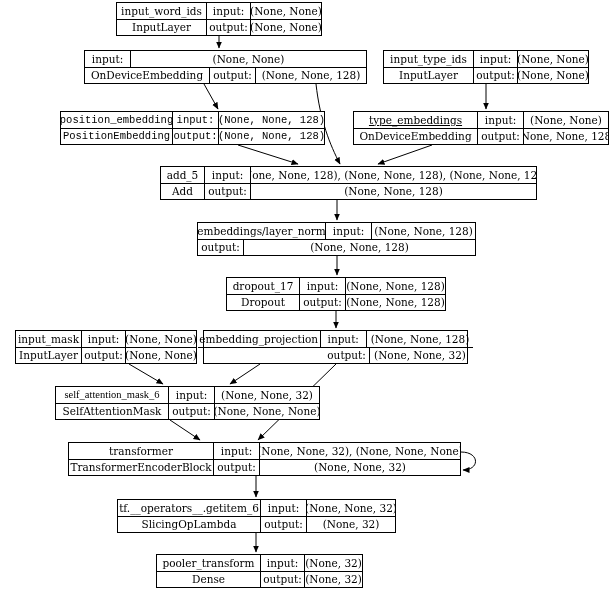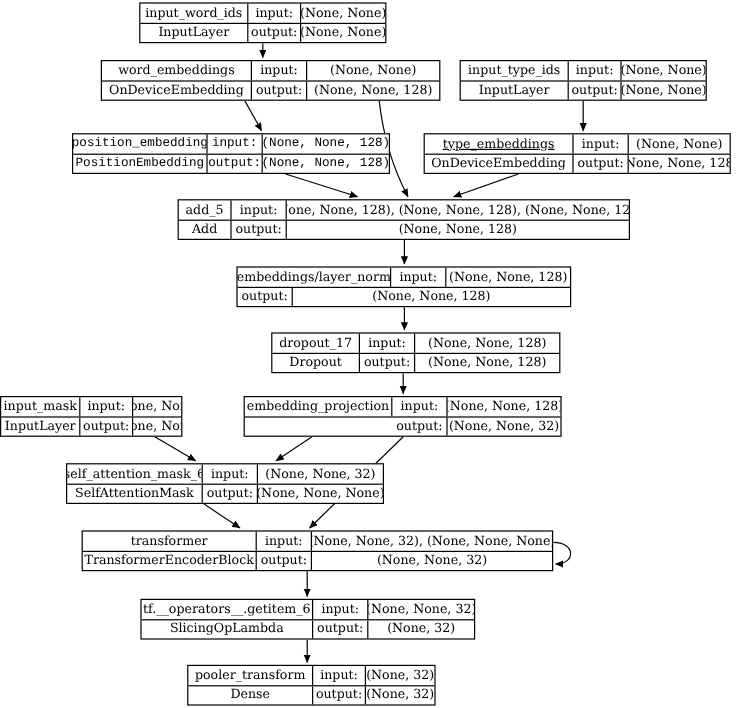--- a/index.html
+++ b/index.html
@@ -104,21 +104,20 @@
           <div class="cell shape" style="flex: 1 1 auto;">[(None, None)]</div>
         </div>
         <div class="node-row">
           <div class="cell name" style="width: 90px; flex: 0 0 90px;">InputLayer</div>
           <div class="cell io" style="width: 44px; flex: 0 0 44px;">output:</div>
           <div class="cell shape" style="flex: 1 1 auto;">[(None, None)]</div>
         </div>
       </div>
       <div class="node" style="left: 84px; top: 50px; width: 283px; height: 34px;">
         <div class="node-row top">
-          <div class="cell name" style="width: 125px; flex: 0 0 125px;">word_embeddings</div>
           <div class="cell io" style="width: 46px; flex: 0 0 46px;">input:</div>
           <div class="cell shape" style="flex: 1 1 auto;">(None, None)</div>
         </div>
         <div class="node-row">
           <div class="cell name" style="width: 125px; flex: 0 0 125px;">OnDeviceEmbedding</div>
           <div class="cell io" style="width: 46px; flex: 0 0 46px;">output:</div>
           <div class="cell shape" style="flex: 1 1 auto;">(None, None, 128)</div>
         </div>
       </div>
       <div class="node" style="left: 383px; top: 50px; width: 206px; height: 34px;">
@@ -150,21 +149,21 @@
           <div class="cell name" style="width: 124px; flex: 0 0 124px; text-decoration: underline;">type_embeddings</div>
           <div class="cell io" style="width: 46px; flex: 0 0 46px;">input:</div>
           <div class="cell shape" style="flex: 1 1 auto;">(None, None)</div>
         </div>
         <div class="node-row">
           <div class="cell name" style="width: 124px; flex: 0 0 124px;">OnDeviceEmbedding</div>
           <div class="cell io" style="width: 46px; flex: 0 0 46px;">output:</div>
           <div class="cell shape" style="flex: 1 1 auto;">(None, None, 128)</div>
         </div>
       </div>
-      <div class="node merged" style="left: 148px; top: 166px; width: 377px; height: 34px;">
+      <div class="node merged" style="left: 160px; top: 166px; width: 377px; height: 34px;">
         <div class="node-row top">
           <div class="cell name" style="width: 44px; flex: 0 0 44px;">add_5</div>
           <div class="cell io" style="width: 46px; flex: 0 0 46px;">input:</div>
           <div class="cell shape" style="flex: 1 1 auto;">[(None, None, 128), (None, None, 128), (None, None, 128)]</div>
         </div>
         <div class="node-row">
           <div class="cell name" style="width: 44px; flex: 0 0 44px;">Add</div>
           <div class="cell io" style="width: 46px; flex: 0 0 46px;">output:</div>
           <div class="cell shape shape-merged" style="flex: 1 1 auto;">(None, None, 128)</div>
         </div>
@@ -173,59 +172,59 @@
         <div class="node-row top">
           <div class="cell name" style="width: 128px; flex: 0 0 128px;">embeddings/layer_norm</div>
           <div class="cell io" style="width: 46px; flex: 0 0 46px;">input:</div>
           <div class="cell shape" style="flex: 1 1 auto;">(None, None, 128)</div>
         </div>
         <div class="node-row">
           <div class="cell io" style="width: 46px; flex: 0 0 46px;">output:</div>
           <div class="cell shape" style="flex: 1 1 auto;">(None, None, 128)</div>
         </div>
       </div>
-      <div class="node" style="left: 226px; top: 277px; width: 241px; height: 34px;">
+      <div class="node" style="left: 226px; top: 277px; width: 220px; height: 34px;">
         <div class="node-row top">
           <div class="cell name" style="width: 73px; flex: 0 0 73px;">dropout_17</div>
           <div class="cell io" style="width: 46px; flex: 0 0 46px;">input:</div>
           <div class="cell shape" style="flex: 1 1 auto;">(None, None, 128)</div>
         </div>
         <div class="node-row">
           <div class="cell name" style="width: 73px; flex: 0 0 73px;">Dropout</div>
           <div class="cell io" style="width: 46px; flex: 0 0 46px;">output:</div>
           <div class="cell shape" style="flex: 1 1 auto;">(None, None, 128)</div>
         </div>
       </div>
-      <div class="node" style="left: 0; top: 330px; width: 152px; height: 34px;">
+      <div class="node" style="left: 15px; top: 330px; width: 182px; height: 34px;">
         <div class="node-row top">
           <div class="cell name" style="width: 66px; flex: 0 0 66px;">input_mask</div>
           <div class="cell io" style="width: 44px; flex: 0 0 44px;">input:</div>
           <div class="cell shape" style="flex: 1 1 auto;">[(None, None)]</div>
         </div>
         <div class="node-row">
           <div class="cell name" style="width: 66px; flex: 0 0 66px;">InputLayer</div>
           <div class="cell io" style="width: 44px; flex: 0 0 44px;">output:</div>
           <div class="cell shape" style="flex: 1 1 auto;">[(None, None)]</div>
         </div>
       </div>
-      <div class="node" style="left: 203px; top: 330px; width: 265px; height: 34px;">
+      <div class="node" style="left: 203px; top: 330px; width: 265px; height: 34px; align-items: center;">
         <div class="node-row top">
           <div class="cell name" style="width: 123px; flex: 0 0 123px;">embedding_projection</div>
           <div class="cell io" style="width: 46px; flex: 0 0 46px;">input:</div>
           <div class="cell shape" style="flex: 1 1 auto;">(None, None, 128)</div>
         </div>
         <div class="node-row">
           <div class="cell name" style="width: 123px; flex: 0 0 123px; margin-top: 48px;">EinsumDense</div>
           <div class="cell io" style="width: 46px; flex: 0 0 46px;">output:</div>
           <div class="cell shape" style="flex: 1 1 auto;">(None, None, 32)</div>
         </div>
       </div>
       <div class="node" style="left: 55px; top: 386px; width: 265px; height: 34px;">
         <div class="node-row top">
-          <div class="cell name" style="width: 113px; flex: 0 0 113px;">self_attention_mask_6</div>
+          <div class="cell name" style="width: 113px; flex: 0 0 113px; font-family: Liberation Serif, serif;">self_attention_mask_6</div>
           <div class="cell io" style="width: 46px; flex: 0 0 46px;">input:</div>
           <div class="cell shape" style="flex: 1 1 auto;">(None, None, 32)</div>
         </div>
         <div class="node-row">
           <div class="cell name" style="width: 113px; flex: 0 0 113px;">SelfAttentionMask</div>
           <div class="cell io" style="width: 46px; flex: 0 0 46px;">output:</div>
           <div class="cell shape" style="flex: 1 1 auto;">(None, None, None)</div>
         </div>
       </div>
       <div class="node merged" style="left: 68px; top: 442px; width: 393px; height: 34px;">

